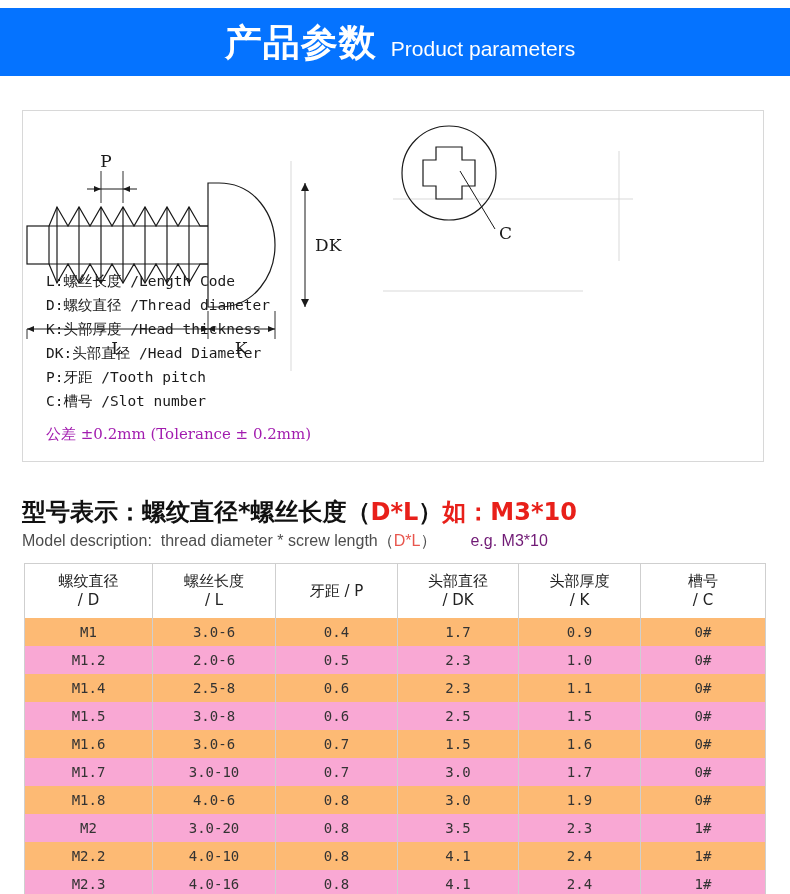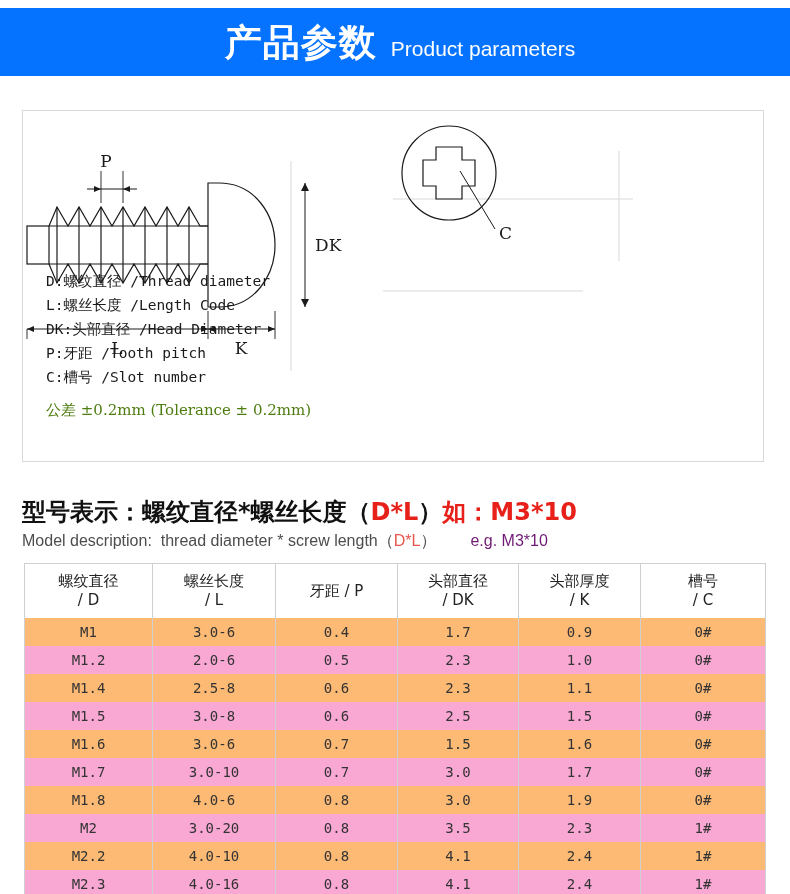--- a/index.html
+++ b/index.html
@@ -65,21 +65,21 @@
   .legend-line {
     font-family: "DejaVu Sans Mono", "Liberation Mono", monospace;
     font-size: 14.5px;
     line-height: 24px;
     color: #1a1a1a;
     white-space: pre;
   }
   .legend-tol {
     font-family: "DejaVu Serif", "Liberation Serif", serif;
     font-size: 15px;
-    color: #4d7c0f;
+    color: #a21caf;
     margin-top: 12px;
     white-space: pre;
   }
 
   
   .model-cn {
     position: absolute;
     left: 22px; top: 496px;
     font-size: 24px;
     font-weight: 700;
@@ -218,22 +218,23 @@
     <g>
       <circle cx="426" cy="62" r="47" stroke="#1a1a1a" stroke-width="1.2" fill="none"></circle>
       <path d="M413,36 L439,36 L439,49 L452,49 L452,75 L439,75 L439,88 L413,88 L413,75 L400,75 L400,49 L413,49 Z" stroke="#1a1a1a" stroke-width="1.2" fill="none"></path>
       <line x1="437" y1="60" x2="472" y2="118" stroke="#1a1a1a" stroke-width="1"></line>
       <text x="476" y="128" font-family="'DejaVu Serif','Liberation Serif',serif" font-size="17" fill="#1a1a1a">C</text>
     </g>
   </svg>
 </div>
 
 <div class="legend">
+  <div class="legend-line">L:螺丝长度 /Length Code</div>
   <div class="legend-line">D:螺纹直径 /Thread diameter</div>
-  <div class="legend-line">L:螺丝长度 /Length Code</div>
+  <div class="legend-line">K:头部厚度 /Head thickness</div>
   <div class="legend-line">DK:头部直径 /Head Diameter</div>
   <div class="legend-line">P:牙距 /Tooth pitch</div>
   <div class="legend-line">C:槽号 /Slot number</div>
   <div class="legend-tol">公差 ±0.2mm (Tolerance ± 0.2mm)</div>
 </div>
 
 <div class="model-cn"><span>型号表示：螺纹直径*螺丝长度（</span><span class="red">D*L</span><span>）</span><span class="red">如：M3*10</span></div>
 
 <div class="model-en"><span>Model description:  thread diameter * screw length（</span><span class="red">D*L</span><span>）</span><span class="eg">e.g. M3*10</span></div>
 

